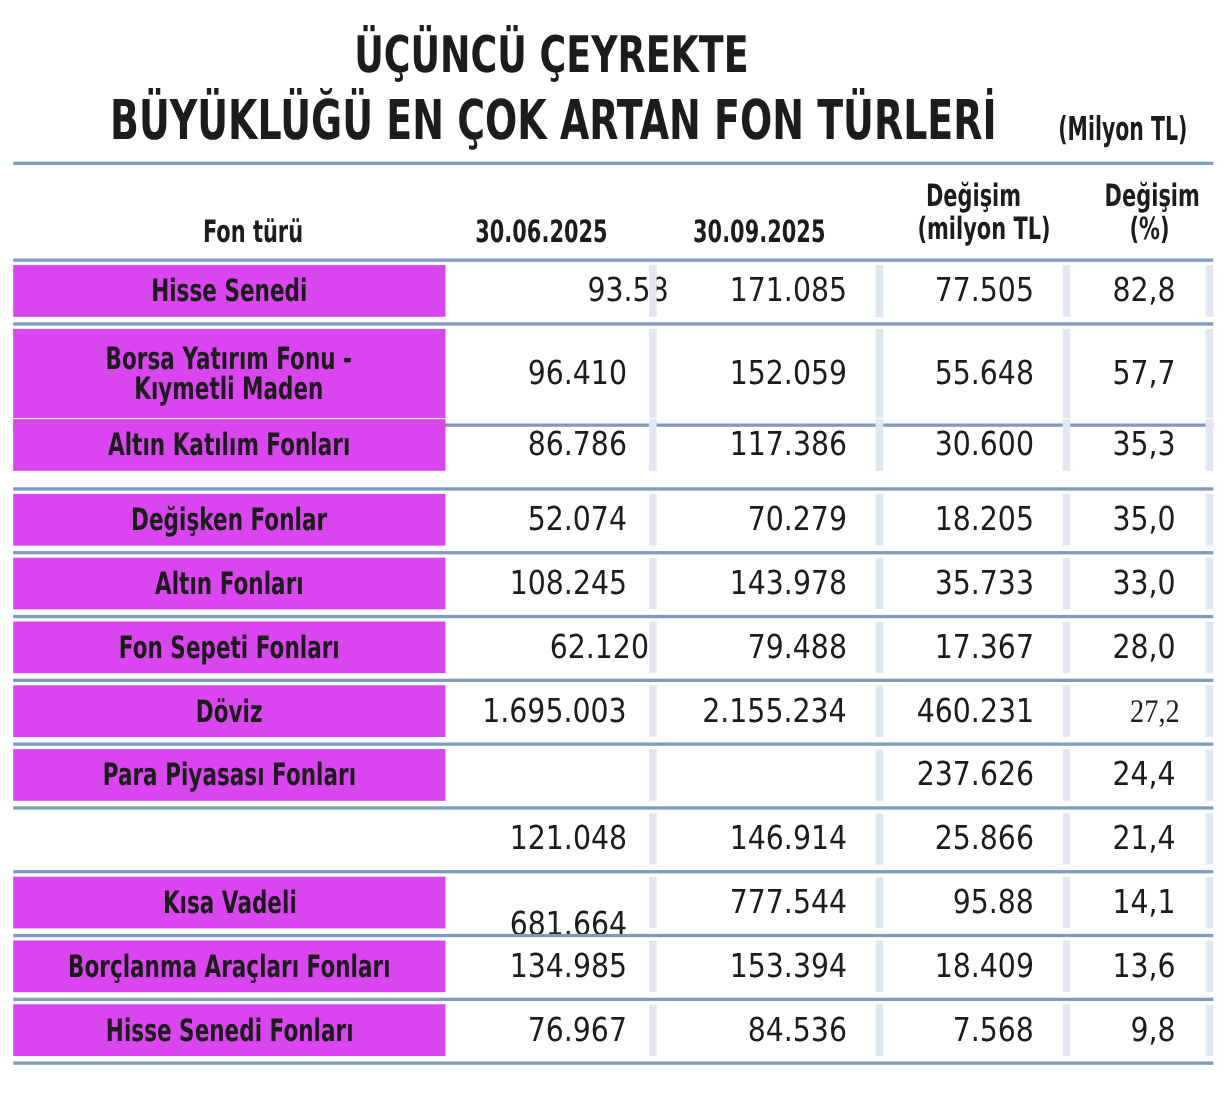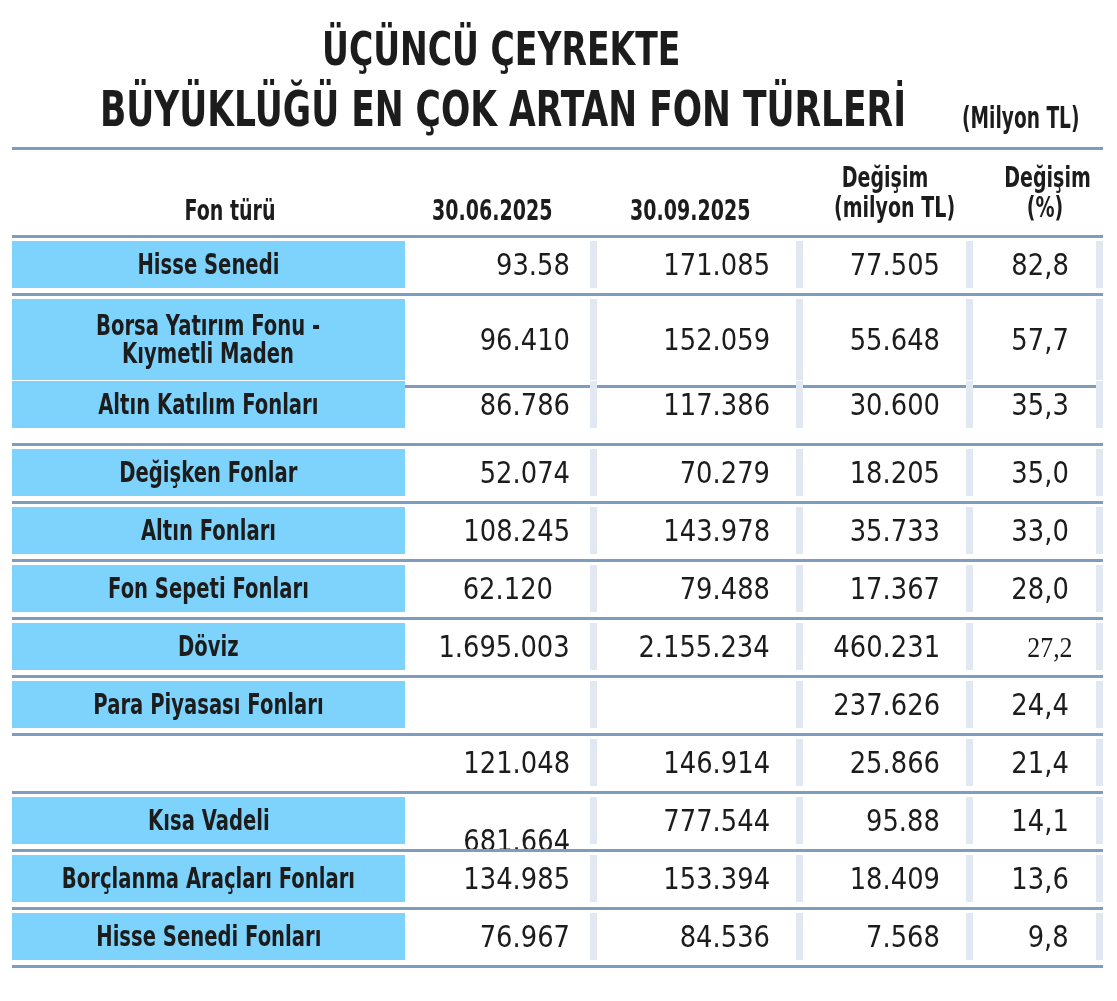--- a/index.html
+++ b/index.html
@@ -5,21 +5,21 @@
   html, body { margin:0; padding:0; background:#ffffff; }
   body { width:1117px; height:1001px; position:relative; overflow:hidden; font-family:"Liberation Sans", sans-serif; color:#1a1a1a; }
   .title { position:absolute; left:0; top:22px; width:1117px; }
   .title-line { position:absolute; font-family:"DejaVu Sans", sans-serif; font-weight:bold; color:#1c1c1c; white-space:nowrap; transform-origin:left top; letter-spacing:0px; }
   .t1 { left:322px; top:0px; font-size:46px; transform:scaleX(0.72); }
   .t2 { left:100px; top:58px; font-size:50px; transform:scaleX(0.69); }
   .unit { position:absolute; left:962px; top:78px; font-size:30px; font-family:"DejaVu Sans", sans-serif; font-weight:bold; transform:scaleX(0.62); transform-origin:left top; white-space:nowrap; color:#1c1c1c; }
   .hline { position:absolute; left:12px; width:1091px; height:3px; background:#7f9bbd; }
   .hdr { position:absolute; font-family:"DejaVu Sans", sans-serif; font-weight:bold; font-size:28px; color:#1c1c1c; transform:scaleX(0.68); white-space:nowrap; line-height:30px; text-align:center; }
   .row { position:absolute; left:12px; width:1091px; }
-  .cell-name { position:absolute; left:0; top:0; bottom:0; width:393px; background:#7dd3fc; display:flex; align-items:center; justify-content:center; }
+  .cell-name { position:absolute; left:0; top:0; bottom:0; width:393px; background:#d946ef; display:flex; align-items:center; justify-content:center; }
   .name-text { font-family:"DejaVu Sans", sans-serif; font-weight:bold; font-size:28px; color:#1c1c1c; transform:scaleX(0.70); text-align:center; line-height:28px; white-space:nowrap; }
   .sep { position:absolute; top:0; bottom:0; width:7px; background:#e2e8f2; }
   .num { position:absolute; top:0; bottom:0; display:flex; align-items:center; justify-content:flex-end; font-family:"DejaVu Sans", sans-serif; font-size:30px; color:#1c1c1c; }
   .num span { display:inline-block; transform:scaleX(0.86); transform-origin:right center; white-space:nowrap; }
 </style>
 </head>
 <body>
 
 <div class="title">
   <div class="title-line t1">ÜÇÜNCÜ ÇEYREKTE</div>
@@ -41,21 +41,21 @@
 
 <div class="hline" style="top:235px;"></div>
 
 <div id="rows">
     <div class="row" style="top: 241px; height: 47px;">
     <div class="cell-name">
       <div class="name-text">
           <div class="n1">Hisse Senedi</div>
         </div>
     </div>
-    <div class="num" style="left:393px; width:165px;">
+    <div class="num" style="left:393px; width:165px;padding-left:38px;">
         <span class="v1">93.58</span>
       </div>
     <div class="sep" style="left:578px;"></div>
     <div class="num" style="left:585px; width:173px;">
         <span class="v2">171.085</span>
       </div>
     <div class="sep" style="left:784px;"></div>
     <div class="num" style="left:791px; width:137px;">
         <span class="chg">77.505</span>
       </div>
@@ -162,21 +162,21 @@
       </div>
     <div class="sep" style="left:1084px;"></div>
   </div>
     <div class="hline" style="top: 559px;"></div>
     <div class="row" style="top: 565px; height: 47px;">
     <div class="cell-name">
       <div class="name-text">
           <div class="n1">Fon Sepeti Fonları</div>
         </div>
     </div>
-    <div class="num" style="left:376px; width:165px;">
+    <div class="num" style="left:413px; width:165px;">
         <span class="v1">62.120</span>
       </div>
     <div class="sep" style="left:578px;"></div>
     <div class="num" style="left:585px; width:173px;">
         <span class="v2">79.488</span>
       </div>
     <div class="sep" style="left:784px;"></div>
     <div class="num" style="left:791px; width:137px;">
         <span class="chg">17.367</span>
       </div>

